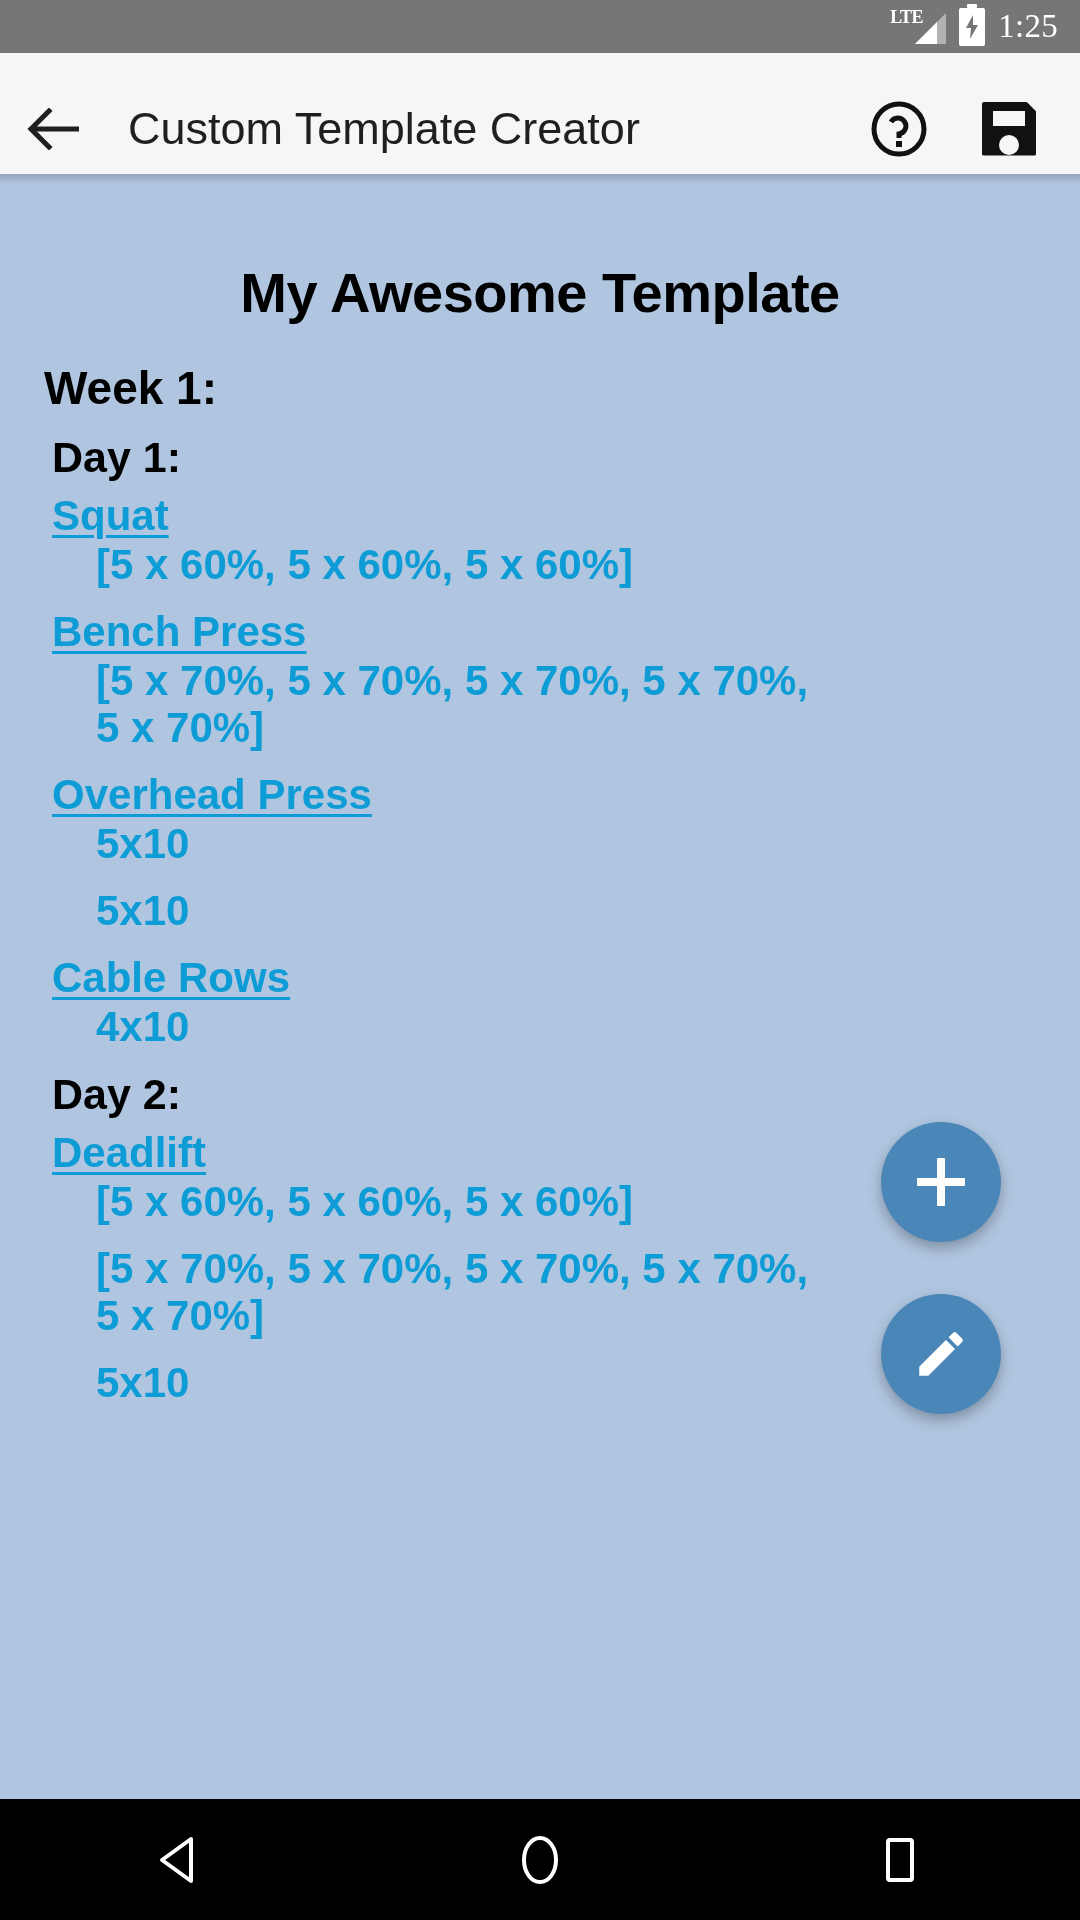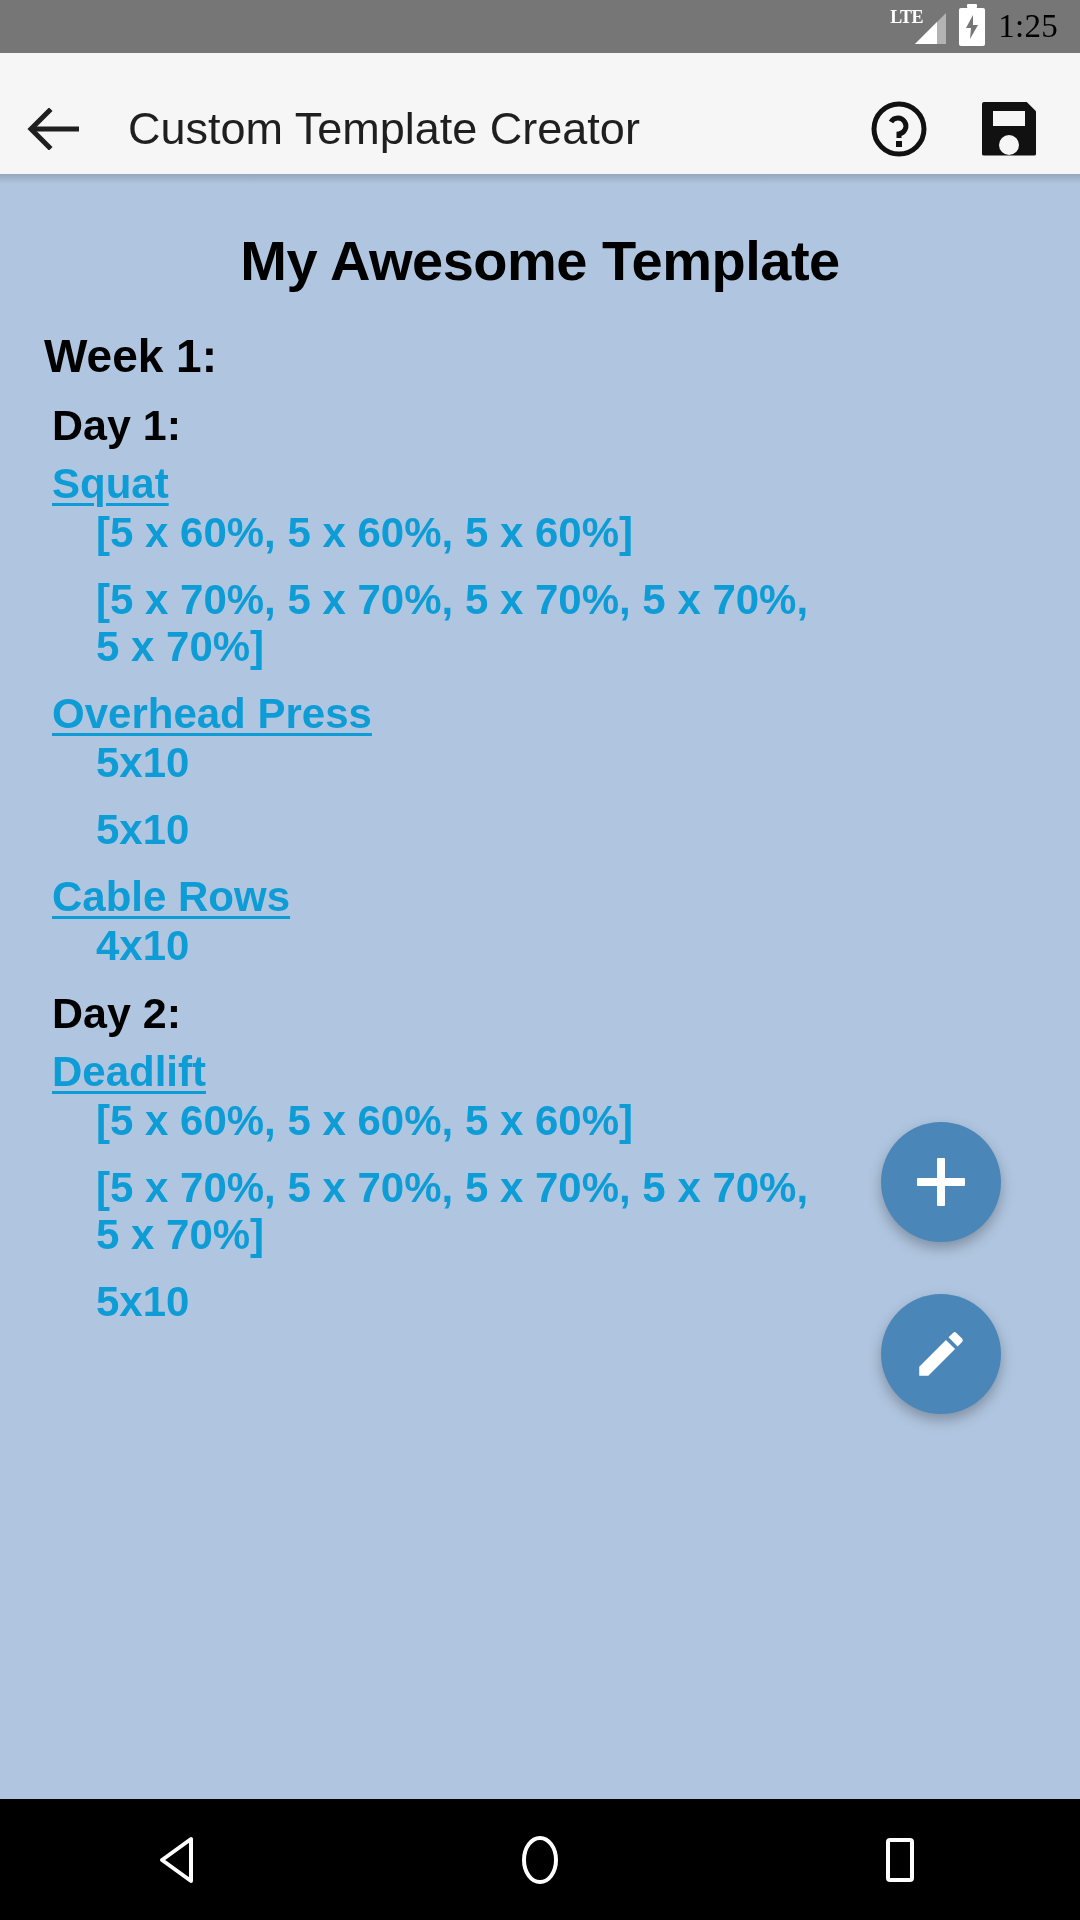--- a/index.html
+++ b/index.html
@@ -51,21 +51,21 @@
   .battery:before {
     content:""; position:absolute; top:-4px; left:8px;
     width:10px; height:4px; background:#fff; border-radius:1px;
   }
   .bolt {
     position:absolute; top:50%; left:50%;
     transform:translate(-50%,-50%);
     width:14px; height:24px;
   }
   .clock {
-    font-size:33px; color:#000000; font-weight:400;
+    font-size:33px; color:#ffffff; font-weight:400;
     line-height:1; letter-spacing:0.3px;
   }
 
   
   .app-bar {
     position:absolute; top:53px; left:0;
     width:1080px; height:152px;
     background:#f6f6f6;
     display:flex; align-items:center;
     border-bottom:1px solid #e2e2e2;
@@ -107,21 +107,21 @@
     width:20px; height:20px; border-radius:50%;
     background:#f6f6f6;
   }
 
   
   .content {
     position:absolute; top:174px; left:0;
     width:1080px; height:1625px;
     background:#b0c6e0;
     overflow:hidden;
-    padding-top:22px;
+    padding-top:54px;
   }
   .content:before {
     content:""; position:absolute; top:0; left:0;
     width:1080px; height:10px;
     background:linear-gradient(to bottom, rgba(0,0,0,0.16), rgba(0,0,0,0));
   }
   .tpl-title {
     text-align:center;
     font-size:56px; font-weight:bold; color:#000;
     margin:32px 0 36px 0;
@@ -243,20 +243,21 @@
 
       <div>
         <div class="day-head">Day 1:</div>
 
         <div class="exercise">
           <div class="ex-name">Squat</div>
           <div class="ex-sets">[5 x 60%, 5 x 60%, 5 x 60%]</div>
         </div>
 
         <div class="exercise">
+          <div class="ex-name">Bench Press</div>
           <div class="ex-sets">[5 x 70%, 5 x 70%, 5 x 70%, 5 x 70%, 5 x 70%]</div>
         </div>
 
         <div class="exercise">
           <div class="ex-name">Overhead Press</div>
           <div class="ex-sets">5x10</div>
         </div>
 
         <div class="exercise">
           <div class="ex-sets">5x10</div>

